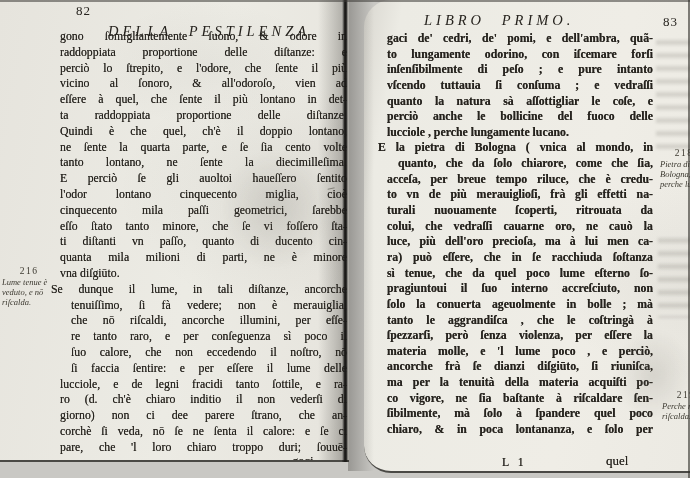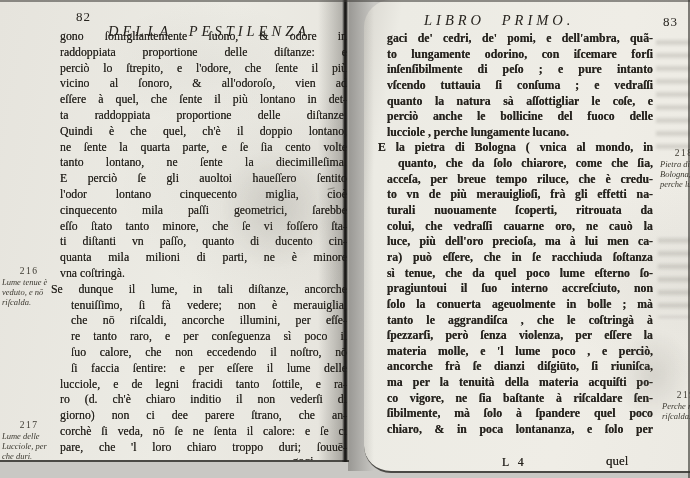--- a/index.html
+++ b/index.html
@@ -61,60 +61,56 @@
   .smudge-lines{background:repeating-linear-gradient(to bottom,rgba(110,107,99,.20) 0 5px,transparent 5px 13px);}
   .smudge-blob{background:radial-gradient(closest-side,rgba(110,107,99,.18),transparent);}
   .stray-mark{position:absolute;width:7px;height:4px;border-top:1.5px solid rgba(70,66,58,.5);transform:rotate(-12deg);filter:blur(.3px);}
 </style>
 </head>
 <body>
 
 <div class="stage">
 
   <div class="page page-left">
-    <div class="pagenum" style="left:76px;top:9px;">82</div>
+    <div class="pagenum" style="left:76px;top:3px;">82</div>
     <div class="running-title" style="left:108px;top:23px;">DELLA PESTILENZA</div>
 
     <div class="body-text body-left" style="left:60px;top:29px;width:287px;">
         <div class="tline">gono ſomigliantemente ſuono, &amp; odore in</div>
         <div class="tline">raddoppiata proportione delle diſtanze: e</div>
         <div class="tline">perciò lo ſtrepito, e l'odore, che ſente il più</div>
         <div class="tline">vicino al ſonoro, &amp; all'odoroſo, vien ad</div>
         <div class="tline">eſſere à quel, che ſente il più lontano in det-</div>
         <div class="tline">ta raddoppiata proportione delle diſtanze.</div>
         <div class="tline">Quindi è che quel, ch'è il doppio lontano,</div>
         <div class="tline">ne ſente la quarta parte, e ſe ſia cento volte</div>
         <div class="tline">tanto lontano, ne ſente la diecimilleſima.</div>
         <div class="tline">E perciò ſe gli auoltoi haueſſero ſentito</div>
         <div class="tline">l'odor lontano cinquecento miglia, cioè</div>
         <div class="tline">cinquecento mila paſſi geometrici, ſarebbe</div>
         <div class="tline">eſſo ſtato tanto minore, che ſe vi foſſero ſta-</div>
         <div class="tline">ti diſtanti vn paſſo, quanto di ducento cin-</div>
         <div class="tline">quanta mila milioni di parti, ne è minore</div>
-        <div class="tline end">vna coſtringà.</div>
+        <div class="tline end">vna diſgiūto.</div>
         <div class="tline out">Se dunque il lume, in tali diſtanze, ancorche</div>
         <div class="tline ind">tenuiſſimo, ſi fà vedere; non è merauiglia,</div>
         <div class="tline ind">che nō riſcaldi, ancorche illumini, per eſſe-</div>
         <div class="tline ind">re tanto raro, e per conſeguenza sì poco il</div>
         <div class="tline ind">ſuo calore, che non eccedendo il noſtro, nō</div>
         <div class="tline ind">ſi faccia ſentire: e per eſſere il lume delle</div>
         <div class="tline">lucciole, e de legni fracidi tanto ſottile, e ra-</div>
         <div class="tline">ro (d. ch'è chiaro inditio il non vederſi di</div>
         <div class="tline">giorno) non ci dee parere ſtrano, che an-</div>
         <div class="tline">corchè ſi veda, nō ſe ne ſenta il calore: e ſe ci</div>
         <div class="tline">pare, che 'l loro chiaro troppo duri; ſouuē-</div>
       </div>
 
     <div class="margin-note" style="left:2px;top:266px;width:54px;">
       <div class="num">216</div>
       <div class="ntext">Lume tenue è veduto, e nō riſcalda.</div>
-    </div>
-    <div class="margin-note" style="left:2px;top:420px;width:54px;">
-      <div class="num">217</div>
-      <div class="ntext">Lume delle Lucciole, per che duri.</div>
     </div>
 
     <div class="catchword" style="left:292px;top:453px;">gaci</div>
 
     <div class="stray-mark" style="left:328px;top:188px;"></div>
     <div class="stray-mark" style="left:330px;top:318px;"></div>
     <div class="smudge smudge-blob" style="left:220px;top:150px;width:110px;height:120px;"></div>
   </div>
 
   <div class="page page-right">
@@ -152,21 +148,21 @@
 
     <div class="margin-note" style="left:296px;top:148px;width:48px;">
       <div class="num">218</div>
       <div class="ntext">Pietra di Bologna, perche luce.</div>
     </div>
     <div class="margin-note" style="left:298px;top:390px;width:48px;">
       <div class="num">219</div>
       <div class="ntext">Perche non riſcalda.</div>
     </div>
 
-    <div class="signature" style="left:138px;top:455px;">L 4</div>
+    <div class="signature" style="left:138px;top:455px;">L 1</div>
     <div class="catchword" style="left:242px;top:453px;">quel</div>
 
     <div class="smudge smudge-lines" style="left:292px;top:40px;width:44px;height:110px;"></div>
     <div class="smudge smudge-lines" style="left:294px;top:238px;width:42px;height:80px;"></div>
     <div class="smudge smudge-blob" style="left:250px;top:330px;width:80px;height:90px;"></div>
   </div>
 
   <div class="gutter-shadow-l"></div>
   <div class="gutter-line"></div>
   <div class="gutter-shadow-r"></div>

